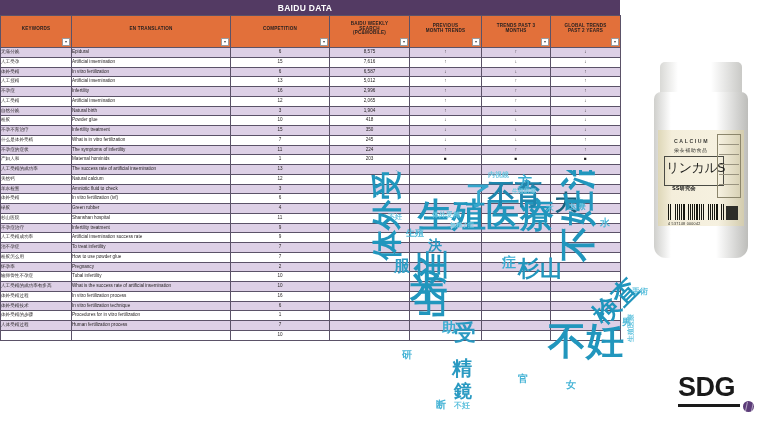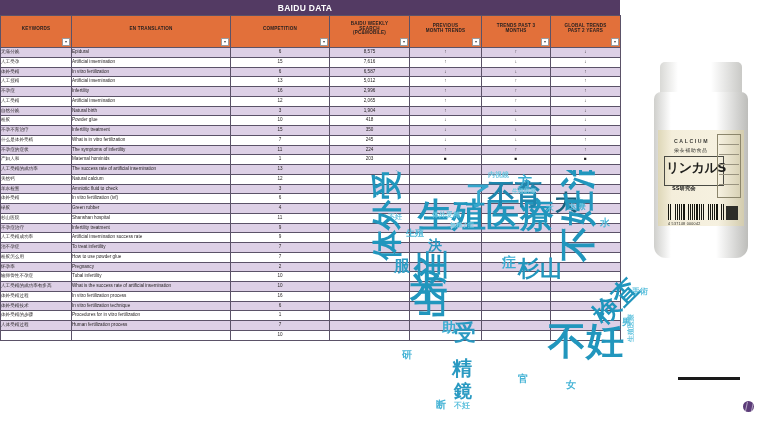--- a/index.html
+++ b/index.html
@@ -67,21 +67,21 @@
      border-radius:7px 7px 12px 12px;}
   .b-label{position:absolute;left:10px;top:68px;width:86px;height:96px;
      background:linear-gradient(90deg,#ded7b8 0%,#f4eedb 16%,#f6f1e0 70%,#d3ccae 100%);
      color:#2a2a28;}
   .lb-calcium{position:absolute;left:16px;top:8px;font-size:5.2px;
      letter-spacing:1.6px;font-weight:bold;color:#3a3a36;}
   .lb-jp{position:absolute;left:16px;top:17px;font-size:5px;
      letter-spacing:.6px;font-family:"DejaVu Sans",sans-serif;color:#3a3a36;}
   .lb-box{position:absolute;left:6px;top:26px;width:58px;height:28px;
      border:.8px solid #4a4a44;}
-  .lb-name{position:absolute;left:8px;top:29px;font-size:13px;font-weight:bold;
+  .lb-name{position:absolute;left:8px;top:29px;font-size:13px;font-weight:normal;
      font-family:"DejaVu Sans",sans-serif;letter-spacing:-.5px;color:#1d1d1b;}
   .lb-sub{position:absolute;left:14px;top:55px;font-size:5.4px;font-weight:bold;
      font-family:"DejaVu Sans",sans-serif;color:#2a2a28;}
   .lb-side{position:absolute;right:3px;top:4px;width:22px;height:62px;
      border:.7px solid #8c866c;}
   .lb-side i{position:absolute;left:1px;width:20px;height:.7px;background:#9a9480;}
   .lb-bar{position:absolute;left:10px;bottom:6px;width:56px;height:16px;
      background:repeating-linear-gradient(90deg,#16160f 0 1px,#f6f1e0 1px 2px,
        #16160f 2px 3.4px,#f6f1e0 3.4px 4.6px,#16160f 4.6px 5.2px,#f6f1e0 5.2px 6.6px);}
   .lb-barno{position:absolute;left:10px;bottom:0px;font-size:3.6px;color:#22221c;
@@ -501,15 +501,16 @@
       <i style="top:39px"></i>
         <i style="top:49px"></i>
     </div>
     <div class="lb-bar"></div>
     <div class="lb-barno">4 537148 000042</div>
     <div class="lb-stamp"></div>
   </div>
 </div>
 
 <div id="sdg">
+  <div class="word">SDG</div>
   <div class="rule"></div>
   <div class="dot"></div>
 </div>
 
 </body></html>

